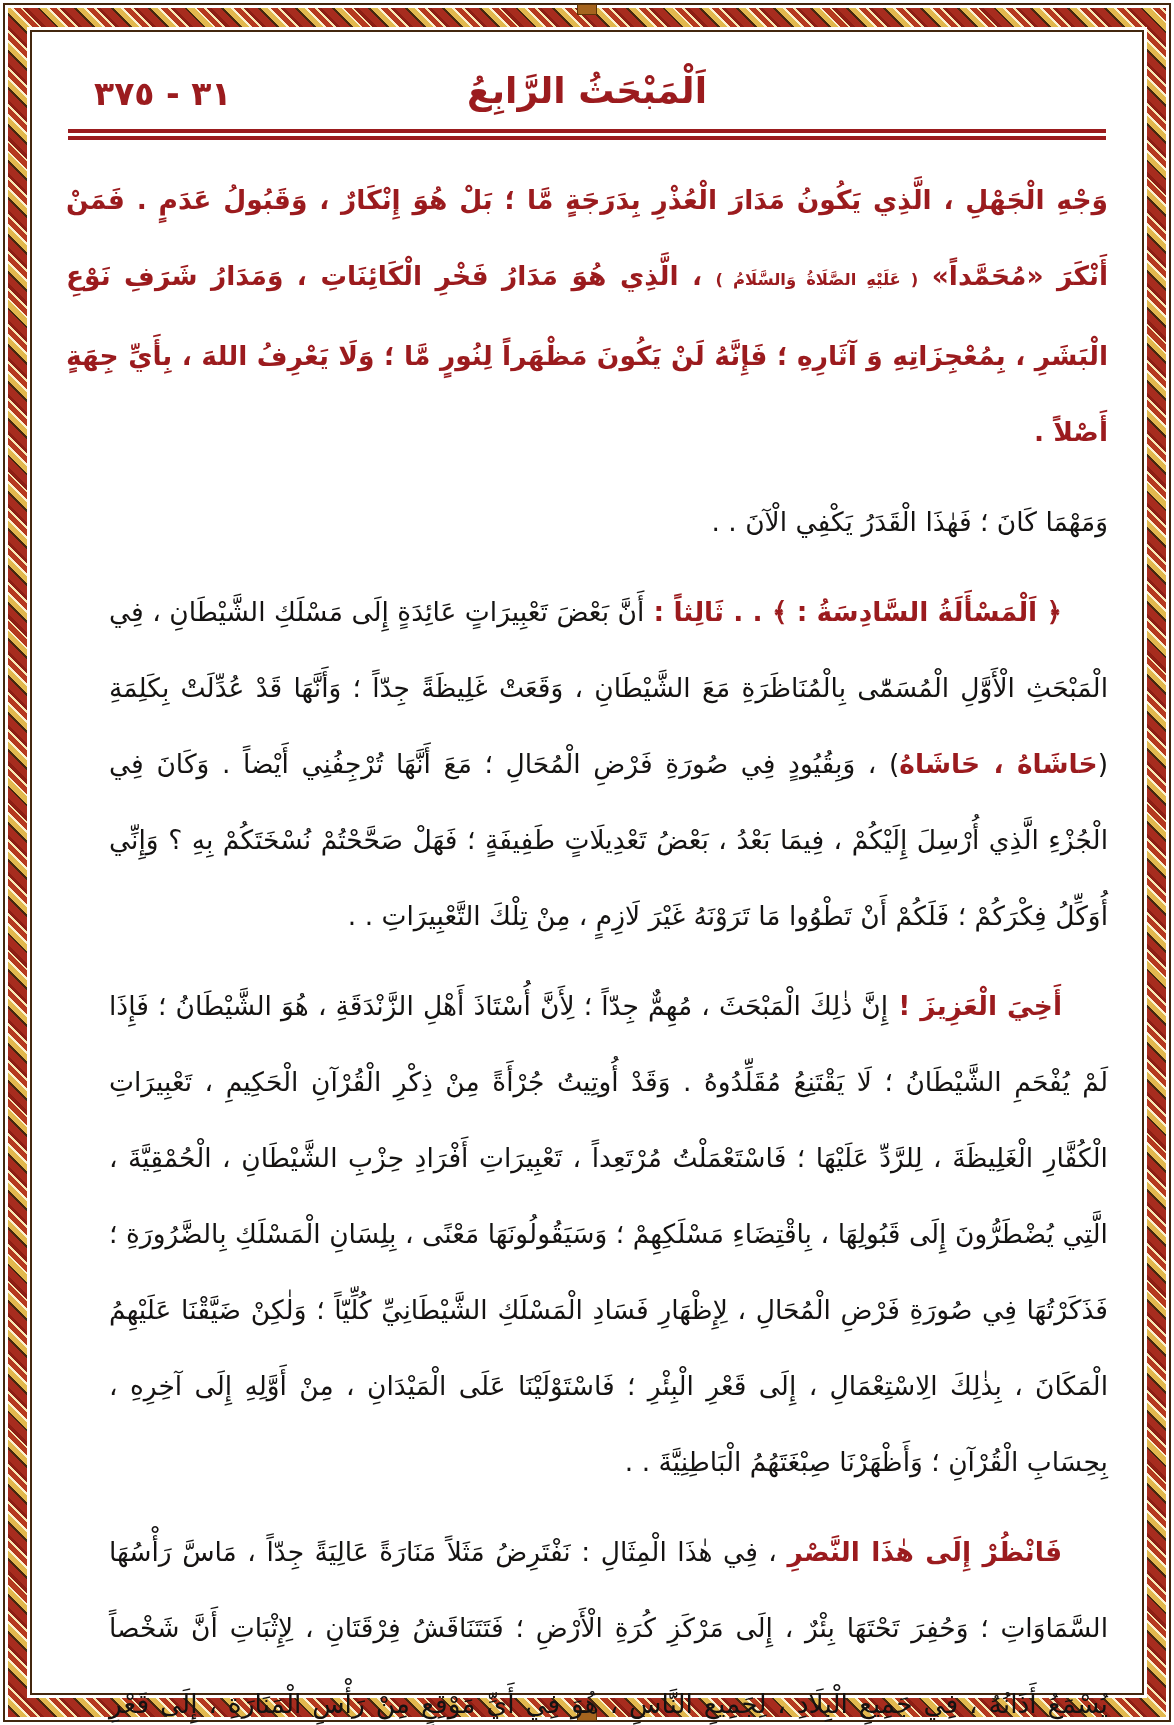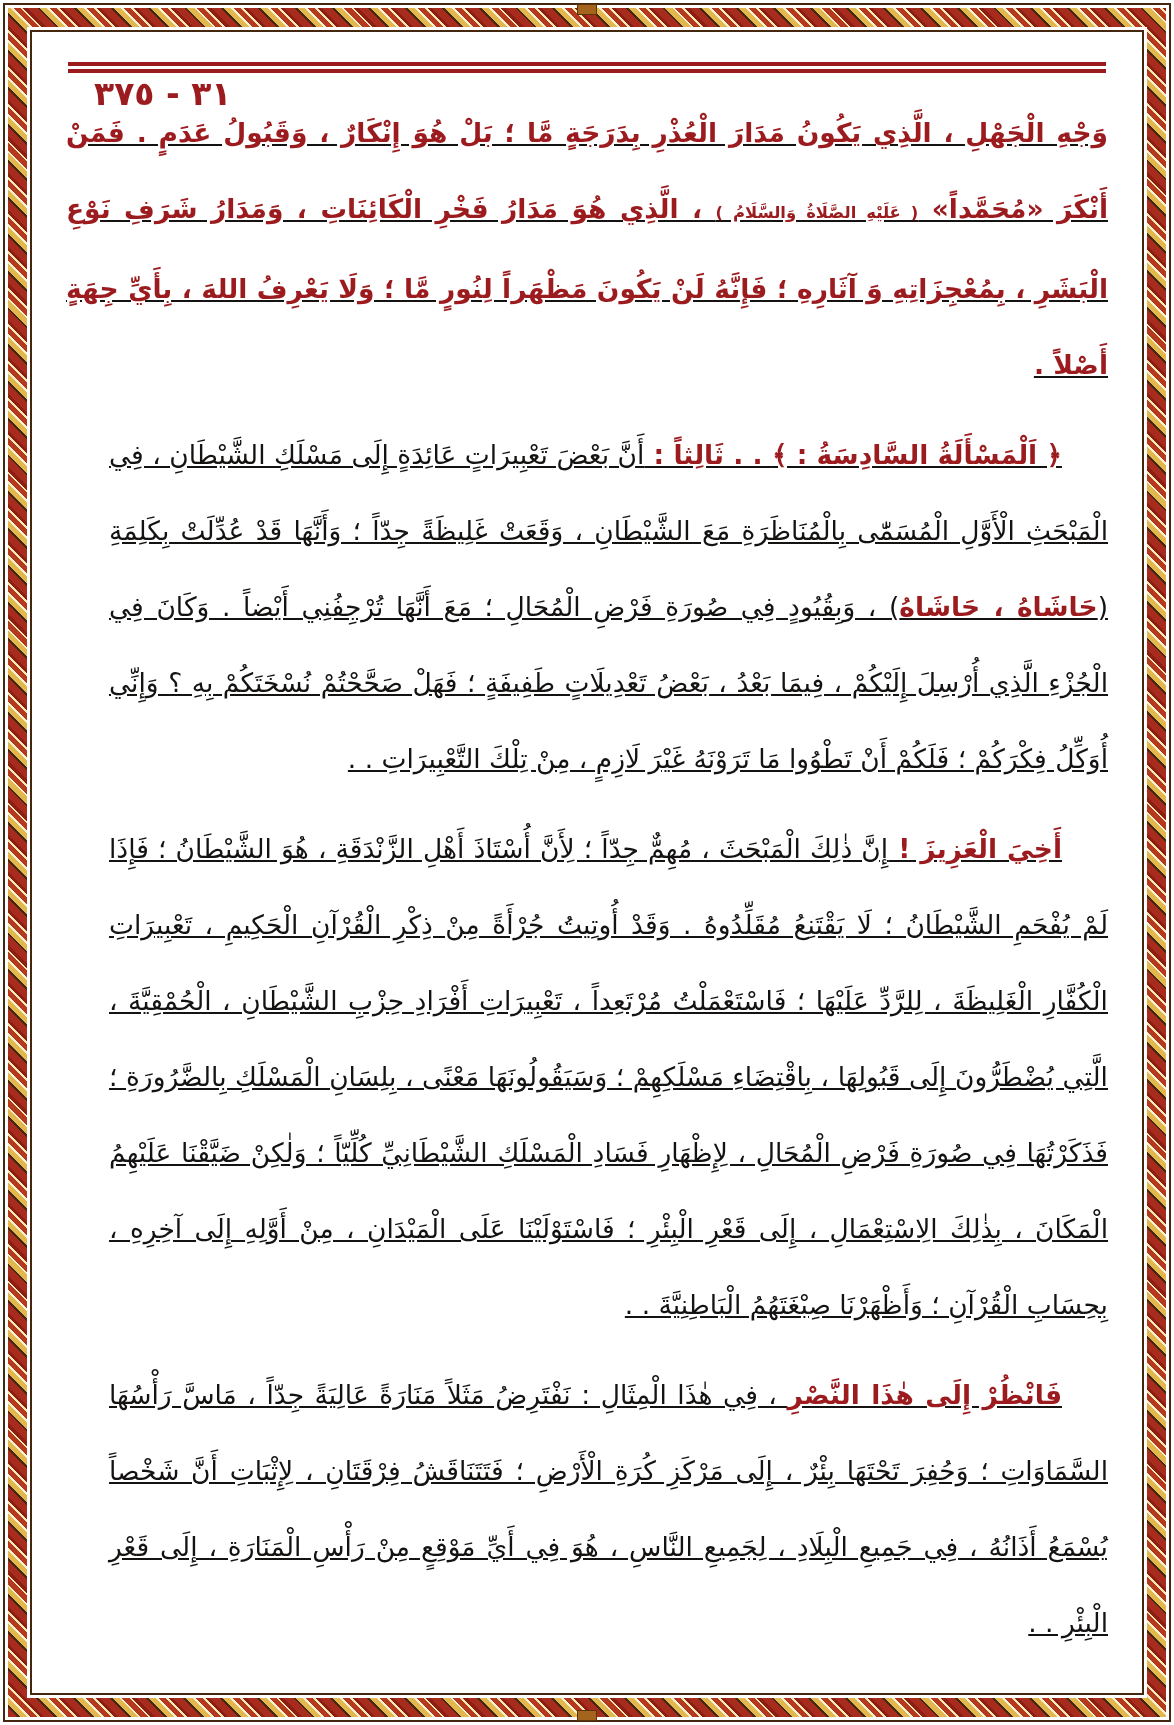--- a/index.html
+++ b/index.html
@@ -18,21 +18,21 @@
   .inner-line{position:absolute;inset:30px;border:2px solid #43270f;pointer-events:none;}
   .ornament-top,.ornament-bottom{
     position:absolute;left:50%;transform:translateX(-50%);
     width:18px;height:9px;background:#a5641e;border:1px solid #5b3408;
   }
   .ornament-top{top:4px;} .ornament-bottom{bottom:4px;}
 
   
   .content{
     position:absolute;top:44px;left:66px;right:66px;bottom:50px;
-    direction:rtl;color:#151312;text-decoration:underline;
+    direction:rtl;color:#151312;
   }
   .pagenum{
     position:absolute;left:28px;top:30px;
     color:#9b1b1e;font-weight:bold;font-size:33px;letter-spacing:1px;
   }
   .page-title{
     text-align:center;margin-top:26px;
     color:#9b1b1e;font-weight:bold;font-size:36px;
   }
   .header-rule{
@@ -54,29 +54,33 @@
 <div class="chain-band"></div>
 <div class="outer-line"></div>
 <div class="inner-line"></div>
 <div class="ornament-top"></div>
 <div class="ornament-bottom"></div>
 
 <div class="content">
 
   <div class="pagenum">٣١ - ٣٧٥</div>
 
+  <div class="page-title">اَلْمَبْحَثُ الرَّابِعُ</div>
 
   <div class="header-rule"></div>
 
   <div class="body-text">
 
     <p class="para">
       <span class="red">وَجْهِ الْجَهْلِ ، الَّذِي يَكُونُ مَدَارَ الْعُذْرِ بِدَرَجَةٍ مَّا ؛ بَلْ هُوَ إِنْكَارٌ ، وَقَبُولُ عَدَمٍ . فَمَنْ أَنْكَرَ «مُحَمَّداً» </span><span class="red seal">( عَلَيْهِ الصَّلَاةُ وَالسَّلَامُ )</span><span class="red"> ، الَّذِي هُوَ مَدَارُ فَخْرِ الْكَائِنَاتِ ، وَمَدَارُ شَرَفِ نَوْعِ الْبَشَرِ ، بِمُعْجِزَاتِهِ وَ آثَارِهِ ؛ فَإِنَّهُ لَنْ يَكُونَ مَظْهَراً لِنُورٍ مَّا ؛ وَلَا يَعْرِفُ اللهَ ، بِأَيِّ جِهَةٍ أَصْلاً .</span>
     </p>
 
+    <p class="para">
+      <span>وَمَهْمَا كَانَ ؛ فَهٰذَا الْقَدَرُ يَكْفِي الْآنَ . .</span>
+    </p>
 
     <p class="para indent">
       <span class="red">﴿ اَلْمَسْأَلَةُ السَّادِسَةُ : ﴾</span><span class="red"> . . </span><span class="red">ثَالِثاً : </span><span>أَنَّ بَعْضَ تَعْبِيرَاتٍ عَائِدَةٍ إِلَى مَسْلَكِ الشَّيْطَانِ ، فِي الْمَبْحَثِ الْأَوَّلِ الْمُسَمّٰى بِالْمُنَاظَرَةِ مَعَ الشَّيْطَانِ ، وَقَعَتْ غَلِيظَةً جِدّاً ؛ وَأَنَّهَا قَدْ عُدِّلَتْ بِكَلِمَةِ (</span><span class="red">حَاشَاهُ ، حَاشَاهُ</span><span>) ، وَبِقُيُودٍ فِي صُورَةِ فَرْضِ الْمُحَالِ ؛ مَعَ أَنَّهَا تُرْجِفُنِي أَيْضاً . وَكَانَ فِي الْجُزْءِ الَّذِي أُرْسِلَ إِلَيْكُمْ ، فِيمَا بَعْدُ ، بَعْضُ تَعْدِيلَاتٍ طَفِيفَةٍ ؛ فَهَلْ صَحَّحْتُمْ نُسْخَتَكُمْ بِهِ ؟ وَإِنِّي أُوَكِّلُ فِكْرَكُمْ ؛ فَلَكُمْ أَنْ تَطْوُوا مَا تَرَوْنَهُ غَيْرَ لَازِمٍ ، مِنْ تِلْكَ التَّعْبِيرَاتِ . .</span>
     </p>
 
     <p class="para indent">
       <span class="red">أَخِيَ الْعَزِيزَ ! </span><span>إِنَّ ذٰلِكَ الْمَبْحَثَ ، مُهِمٌّ جِدّاً ؛ لِأَنَّ أُسْتَاذَ أَهْلِ الزَّنْدَقَةِ ، هُوَ الشَّيْطَانُ ؛ فَإِذَا لَمْ يُفْحَمِ الشَّيْطَانُ ؛ لَا يَقْتَنِعُ مُقَلِّدُوهُ . وَقَدْ أُوتِيتُ جُرْأَةً مِنْ ذِكْرِ الْقُرْآنِ الْحَكِيمِ ، تَعْبِيرَاتِ الْكُفَّارِ الْغَلِيظَةَ ، لِلرَّدِّ عَلَيْهَا ؛ فَاسْتَعْمَلْتُ مُرْتَعِداً ، تَعْبِيرَاتِ أَفْرَادِ حِزْبِ الشَّيْطَانِ ، الْحُمْقِيَّةَ ، الَّتِي يُضْطَرُّونَ إِلَى قَبُولِهَا ، بِاقْتِضَاءِ مَسْلَكِهِمْ ؛ وَسَيَقُولُونَهَا مَعْنًى ، بِلِسَانِ الْمَسْلَكِ بِالضَّرُورَةِ ؛ فَذَكَرْتُهَا فِي صُورَةِ فَرْضِ الْمُحَالِ ، لِإِظْهَارِ فَسَادِ الْمَسْلَكِ الشَّيْطَانِيِّ كُلِّيّاً ؛ وَلٰكِنْ ضَيَّقْنَا عَلَيْهِمُ الْمَكَانَ ، بِذٰلِكَ الِاسْتِعْمَالِ ، إِلَى قَعْرِ الْبِئْرِ ؛ فَاسْتَوْلَيْنَا عَلَى الْمَيْدَانِ ، مِنْ أَوَّلِهِ إِلَى آخِرِهِ ، بِحِسَابِ الْقُرْآنِ ؛ وَأَظْهَرْنَا صِبْغَتَهُمُ الْبَاطِنِيَّةَ . .</span>
     </p>
 
     <p class="para indent">

